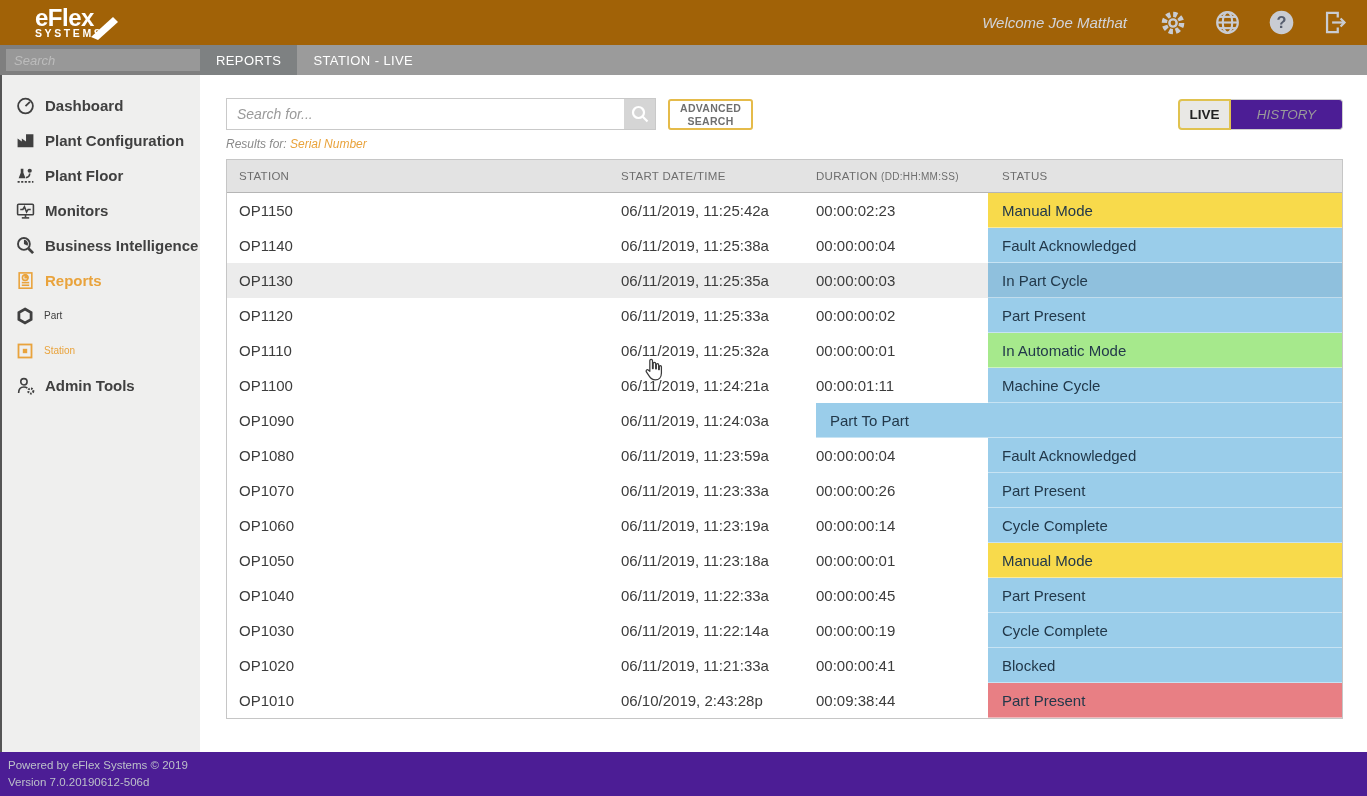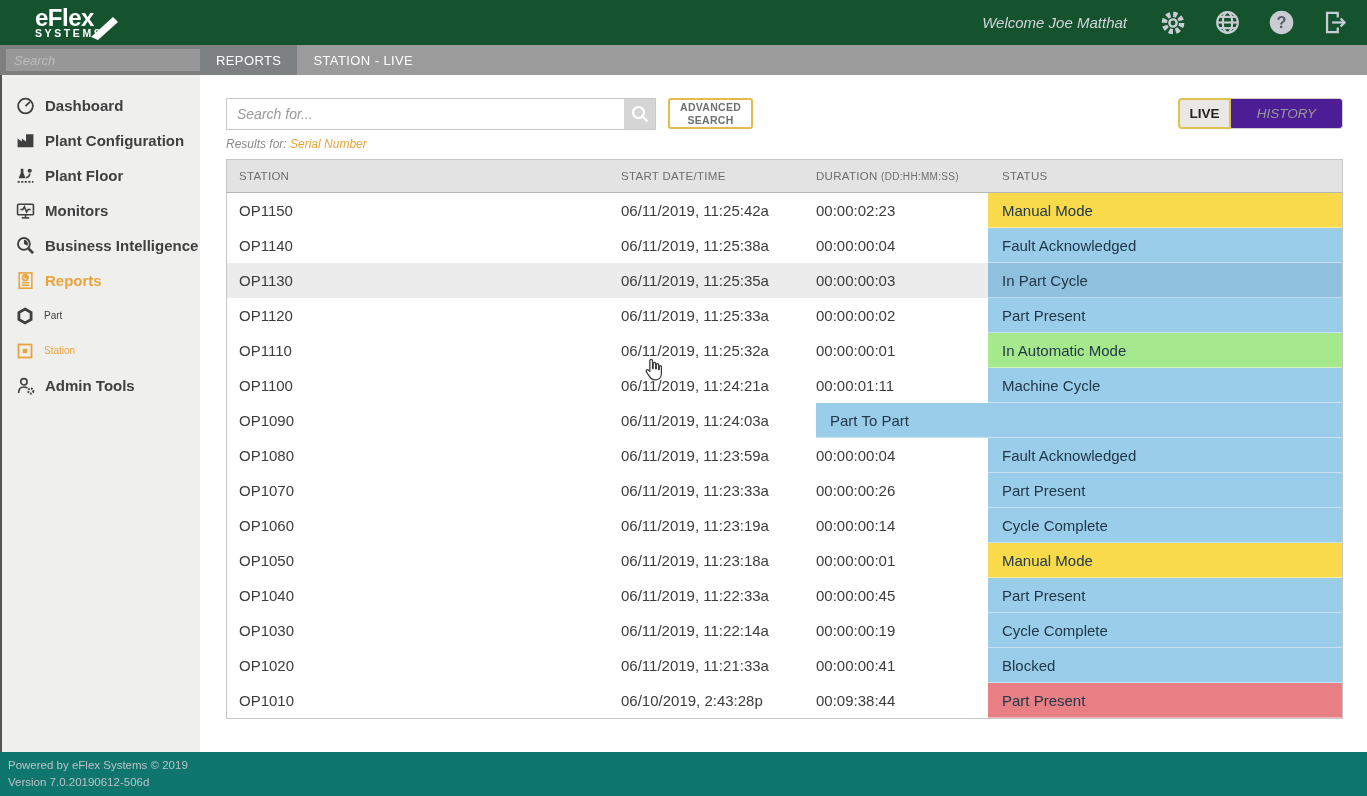--- a/index.html
+++ b/index.html
@@ -1,20 +1,20 @@
 <!DOCTYPE html>
 <html><head>
 <meta charset="utf-8">
 <style>
   * { margin:0; padding:0; box-sizing:border-box; }
   html,body { width:1367px; height:796px; overflow:hidden; }
   body { font-family:"Liberation Sans", sans-serif; background:#fff; position:relative; }
 
   
-  .topbar { height:45px; background:#14532d; display:flex; align-items:center; justify-content:space-between; padding:0 18px 0 35px; }
+  .topbar { height:45px; background:#a16207; display:flex; align-items:center; justify-content:space-between; padding:0 18px 0 35px; }
   .logo { display:flex; align-items:center; color:#fff; }
   .logo-text { display:flex; flex-direction:column; line-height:1; }
   .logo-line1 { font-size:24px; font-weight:bold; letter-spacing:-0.5px; }
   .logo-line2 { font-size:10.5px; font-weight:bold; letter-spacing:2.6px; margin-top:-2px; }
   .logo-swoosh { margin-left:-14px; margin-top:10px; }
   .topbar-right { display:flex; align-items:center; gap:26px; }
   .welcome { color:#d2d4da; font-style:italic; font-size:15px; margin-right:6px; }
   .tb-icon { width:28px; height:28px; color:#c9ccd3; display:flex; align-items:center; justify-content:center; cursor:pointer; }
 
   
@@ -30,21 +30,21 @@
   
   .mainwrap { display:flex; height:677px; }
   .sidebar { width:200px; background:#efefee; border-left:2px solid #555; padding-top:13px; }
   .side-item { height:35px; display:flex; align-items:center; padding-left:12px; color:#404040; font-size:15px; font-weight:bold; cursor:pointer; }
   .side-item .s-icon { width:22px; height:20px; margin-right:9px; display:flex; align-items:center; justify-content:center; }
   .side-item.sub { font-size:10px; font-weight:normal; }
   .side-item.sub .s-icon { margin-right:8px; }
   .side-item.active { color:#e9a33c; }
 
   .content { flex:1; background:#fff; position:relative; padding:23px 24px 0 26px; }
-  .search-row { display:flex; align-items:flex-start; }
+  .search-row { display:flex; align-items:flex-end; }
   .search-box { display:flex; width:430px; height:32px; border:1px solid #c9c9c9; }
   .search-input { flex:1; border:none; outline:none; padding:0 10px; font-size:14px; font-style:italic; color:#555; font-family:"Liberation Sans",sans-serif; }
   .search-input::placeholder { color:#9a9a9a; font-style:italic; }
   .search-btn { width:31px; background:#d5d5d5; border:none; display:flex; align-items:center; justify-content:center; cursor:pointer; color:#fff; }
   .adv-btn { margin-left:12px; height:31px; padding:0 10px; background:#fff; border:2px solid #e5bb4a; border-radius:3px; color:#6f6f6f; font-size:10.5px; font-weight:bold; letter-spacing:0.3px; line-height:1.2; text-align:center; cursor:pointer; font-family:"Liberation Sans",sans-serif; }
   .toggle-group { margin-left:auto; display:flex; }
   .toggle-btn { height:31px; font-size:13.5px; cursor:pointer; font-family:"Liberation Sans",sans-serif; }
   .toggle-live { width:53px; background:#e9e8e5; border:2px solid #e0c24f; border-radius:4px 0 0 4px; color:#222; font-weight:bold; }
   .toggle-history { width:112px; background:#4c1d95; border:1px solid #cfcfcf; border-left:none; border-radius:0 4px 4px 0; color:#9a9a9a;font-style:italic; }
   .results-line { margin-top:7px; font-size:12px; font-style:italic; color:#8a8a8a; }
@@ -56,21 +56,21 @@
   .cell-station { width:394px; padding-left:12px; }
   .cell-start { width:195px; }
   .cell-duration { width:172px; }
   .cell-status { flex:1; padding-left:14px; }
   .th-sub { font-size:10px; }
   .trow { display:flex; height:35px; line-height:35px; background:#fff; font-size:15px; color:#3c3c3c; cursor:pointer; }
   .trow.hovered { background:#ececec; }
   .trow .cell-status { color:#22384a; box-shadow:inset 0 -1px rgba(255,255,255,0.45); }
 
   
-  .footer { height:44px; background:#0f766e; padding:5px 0 0 8px; color:#bcc0c9; font-size:11.5px; line-height:17px; }
+  .footer { height:44px; background:#4c1d95; padding:5px 0 0 8px; color:#bcc0c9; font-size:11.5px; line-height:17px; }
 
   .cursor { position:absolute; left:441px; top:283px; pointer-events:none; }
   svg { display:block; }
 </style>
 </head>
 <body>
 
 <div class="topbar">
   <div class="logo">
     <div class="logo-text">

